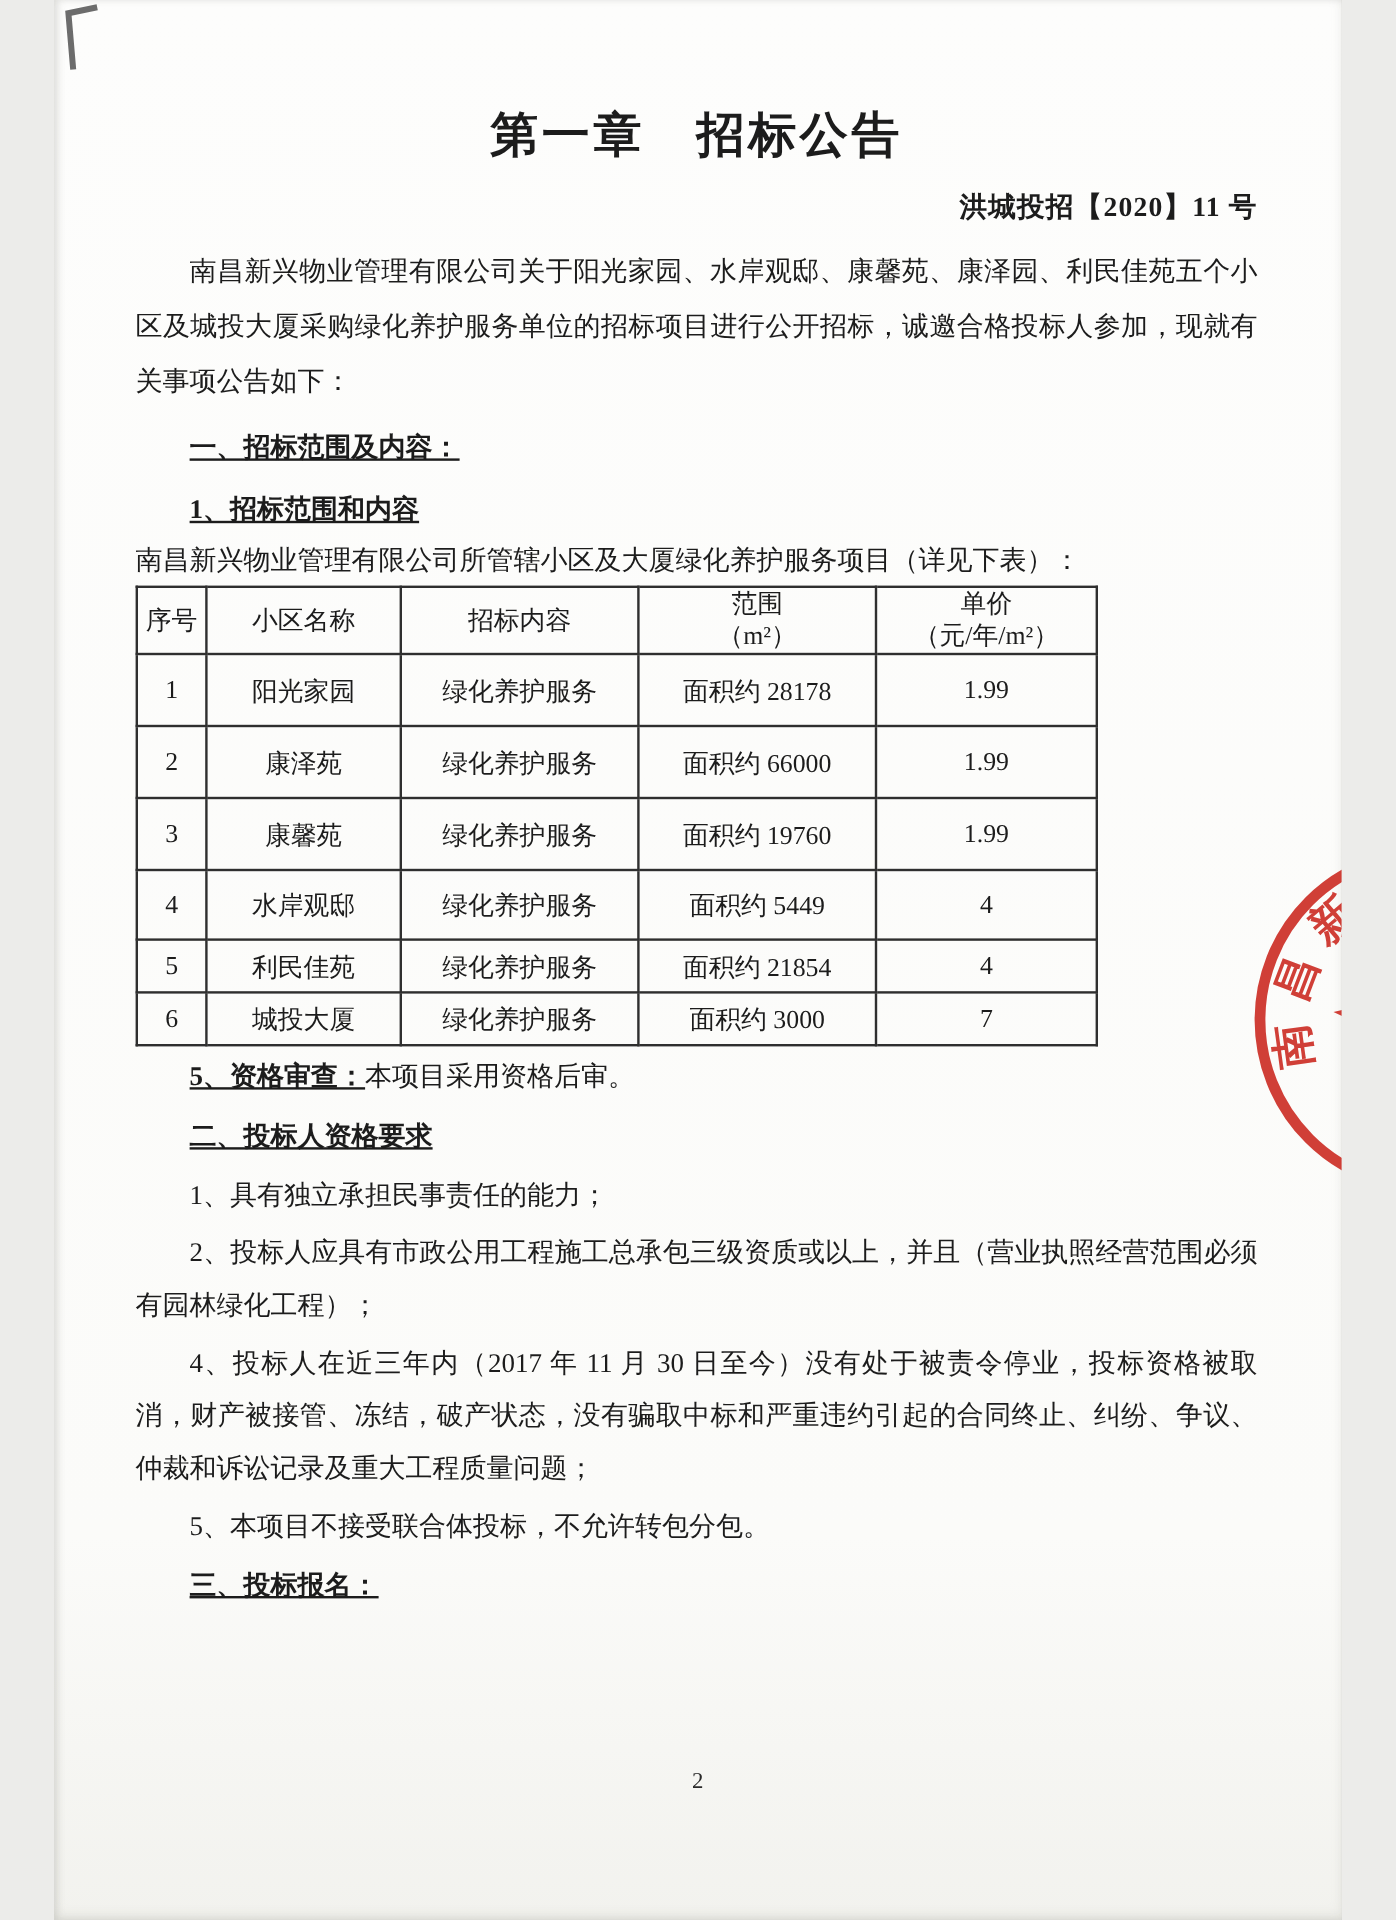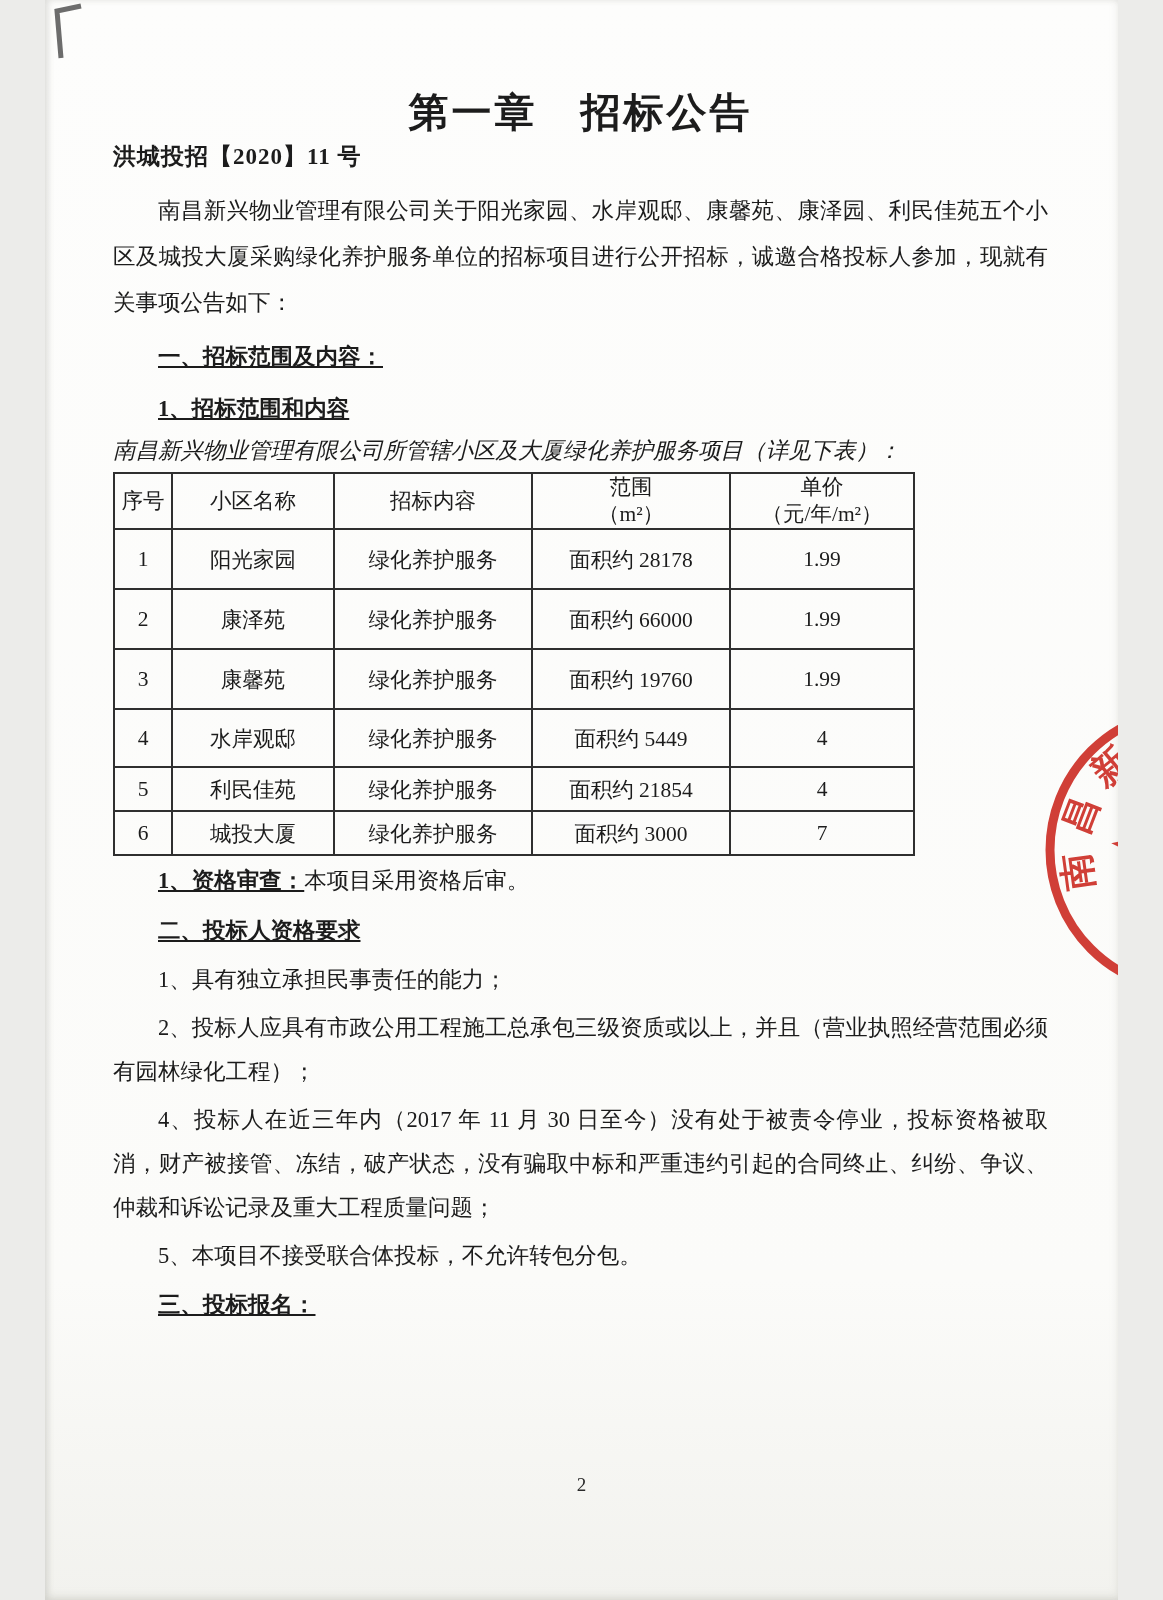--- a/index.html
+++ b/index.html
@@ -13,33 +13,33 @@
     color:#1c1c1c;
     box-shadow:inset 3px 0 6px rgba(120,120,115,.18), inset 0 -4px 10px rgba(140,140,130,.14);
   }
   .content{padding:0 70px 0 68px;}
   .title{
     margin:0;padding-top:88px;
     text-align:center;
     font-size:40px;font-weight:700;letter-spacing:3px;line-height:50px;
   }
   .doc-number{
-    margin-top:4px;text-align:left;
+    margin-top:20px;text-align:right;
     font-size:23px;font-weight:700;line-height:30px;letter-spacing:1px;
   }
   .para{
     margin:0;font-size:22.5px;line-height:46px;
     text-align:justify;text-justify:inter-character;
   }
   .indent{text-indent:2em;}
   .bold{font-weight:700;text-decoration:underline;}
-  .p-intro{margin-top:16px;}
+  .p-intro{margin-top:16px;font-family:Liberation Mono, monospace;}
   .h-sec1{margin-top:8px;}
   .h-sub1{margin-top:6px;}
-  .lead{line-height:38px;font-style:italic;}
+  .lead{line-height:38px;}
   .req{line-height:44px;margin-top:4px;}
   .mt{margin-top:4px;}
   table.scope{
     border-collapse:collapse;table-layout:fixed;
     width:800px;margin-top:2px;
     font-size:21.5px;
   }
   table.scope th,table.scope td{
     border:2px solid #2f2f2f;
     text-align:center;vertical-align:middle;
@@ -137,21 +137,21 @@
           <td>6</td>
           <td>城投大厦</td>
           <td>绿化养护服务</td>
           <td>面积约 3000</td>
           <td>7</td>
         </tr>
       </tbody>
     </table>
 
 
-    <p class="para indent clause2"><span class="bold">1、资格审查：</span><span>本项目采用资格后审。</span></p>
+    <p class="para indent clause2"><span class="bold">5、资格审查：</span><span>本项目采用资格后审。</span></p>
 
     <p class="para indent bold mt">二、投标人资格要求</p>
 
     <p class="para indent req">1、具有独立承担民事责任的能力；</p>
     <p class="para indent req">2、投标人应具有市政公用工程施工总承包三级资质或以上，并且（营业执照经营范围必须有园林绿化工程）；</p>
     <p class="para indent req">4、投标人在近三年内（2017 年 11 月 30 日至今）没有处于被责令停业，投标资格被取消，财产被接管、冻结，破产状态，没有骗取中标和严重违约引起的合同终止、纠纷、争议、仲裁和诉讼记录及重大工程质量问题；</p>
     <p class="para indent req">5、本项目不接受联合体投标，不允许转包分包。</p>
 
     <p class="para indent bold mt">三、投标报名：</p>
   </div>

